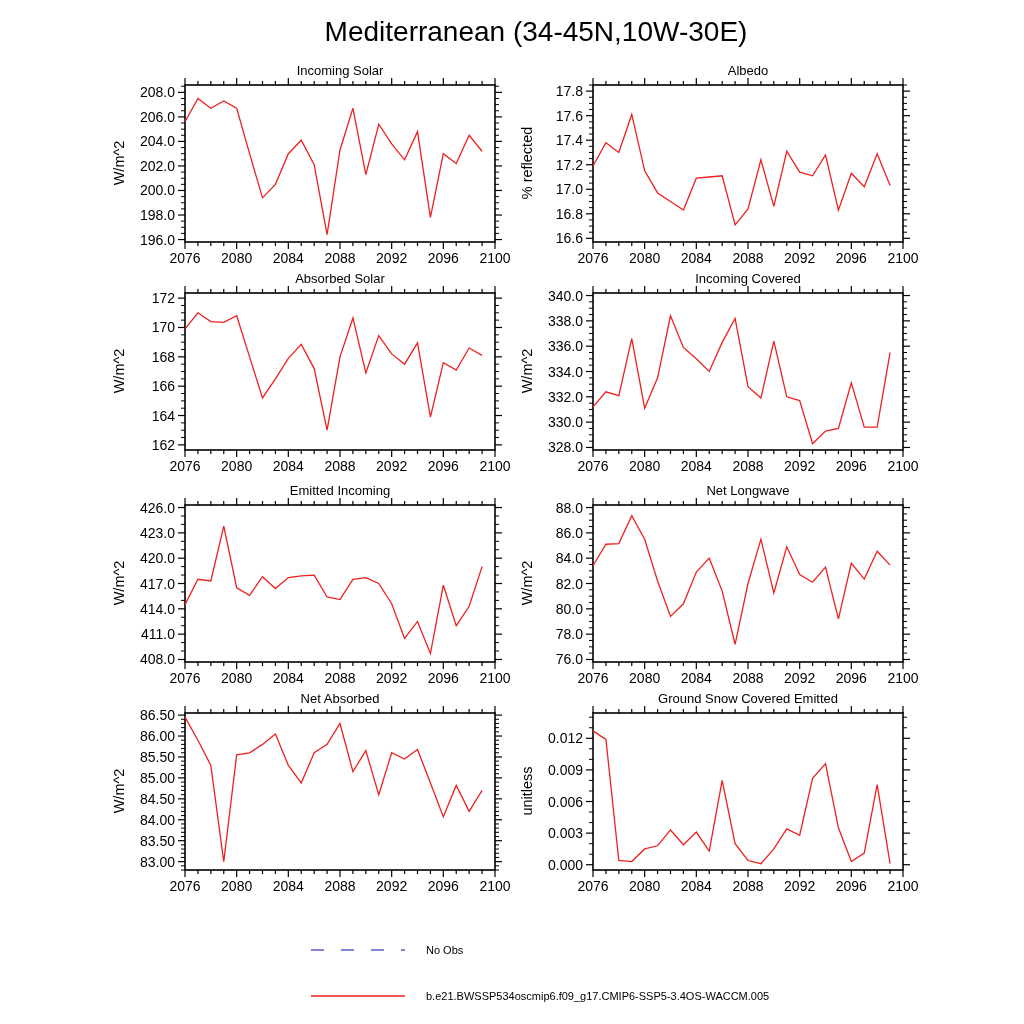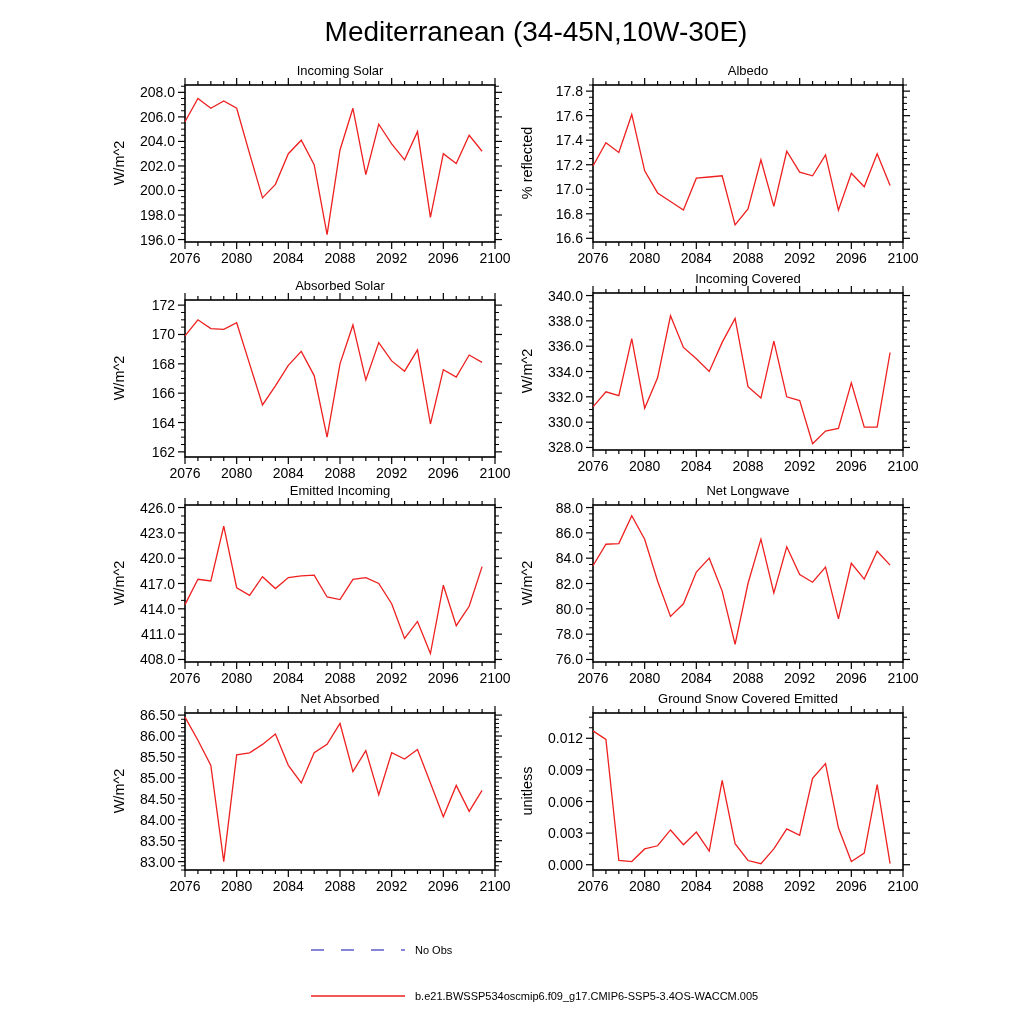--- a/index.html
+++ b/index.html
@@ -8,21 +8,21 @@
   .main-title { position:absolute; top:16px; left:0; width:1024px; text-align:center;
                 font-size:28px; font-weight:400;padding-left:24px; }
   figure.chart { position:absolute; width:310px; height:157px; margin:0; }
   .chart-title { position:absolute; top:-22px; left:0; width:310px; text-align:center;
                  font-size:13px; }
   .ylab { position:absolute; left:-66px; top:78px;
           transform:translate(-50%,-50%) rotate(-90deg);
           font-size:14.5px; white-space:nowrap; }
   svg.plot { position:absolute; left:0; top:0; width:310px; height:157px; overflow:visible; display:block; }
   svg text.tick { font-family:"Liberation Sans", sans-serif; font-size:14px; fill:#000; }
-  .legend-row { position:absolute; display:flex; align-items:center; gap:9px; height:14px; }
+  .legend-row { position:absolute; display:flex; align-items:center; gap:20px; height:14px; }
   .legend-label { font-size:11px; white-space:nowrap; }
   .legend-row svg { display:block; overflow:visible; }
 </style>
 </head>
 <body>
 
 <div class="page">
 
   <div class="main-title">Mediterranean (34-45N,10W-30E)</div>
 
@@ -269,21 +269,21 @@
         <line x1="0" y1="18.4" x2="-4" y2="18.4" stroke="#000000" stroke-width="1"></line>
         <line x1="310" y1="18.4" x2="314" y2="18.4" stroke="#000000" stroke-width="1"></line>
         <line x1="0" y1="12.27" x2="-4" y2="12.27" stroke="#000000" stroke-width="1"></line>
         <line x1="310" y1="12.27" x2="314" y2="12.27" stroke="#000000" stroke-width="1"></line>
         <line x1="0" y1="0" x2="-4" y2="0" stroke="#000000" stroke-width="1"></line>
         <line x1="310" y1="0" x2="314" y2="0" stroke="#000000" stroke-width="1"></line>
         <polyline points="0.00,80.95 12.92,57.65 25.83,67.46 38.75,29.44 51.67,85.86 64.58,107.94 77.50,116.52 90.42,125.11 103.33,93.22 116.25,91.99 129.17,90.77 142.08,139.83 155.00,123.88 167.92,74.82 180.83,121.43 193.75,66.23 206.67,87.09 219.58,90.77 232.50,69.91 245.42,125.11 258.33,88.31 271.25,101.80 284.17,68.69 297.08,100.58" fill="none" stroke="#ee2020" stroke-width="1.3" stroke-linejoin="miter"></polyline>
       </svg>
   </figure>
 
-  <figure class="chart" style="left:185px;top:300px">
+  <figure class="chart" style="left:185px;top:293px">
     <figcaption class="chart-title">Absorbed Solar</figcaption>
     <div class="ylab">W/m^2</div>
     <svg class="plot">
         <rect x="0" y="0" width="310" height="157" fill="none" stroke="#000000" stroke-width="1.6"></rect>
         <line x1="0.00" y1="157" x2="0.00" y2="164" stroke="#000000" stroke-width="1.2"></line>
         <line x1="0.00" y1="0" x2="0.00" y2="-7" stroke="#000000" stroke-width="1.2"></line>
         <text x="0.00" y="178" text-anchor="middle" class="tick">2076</text>
         <line x1="12.92" y1="157" x2="12.92" y2="161" stroke="#000000" stroke-width="1.2"></line>
         <line x1="12.92" y1="0" x2="12.92" y2="-4" stroke="#000000" stroke-width="1.2"></line>
         <line x1="25.83" y1="157" x2="25.83" y2="161" stroke="#000000" stroke-width="1.2"></line>

